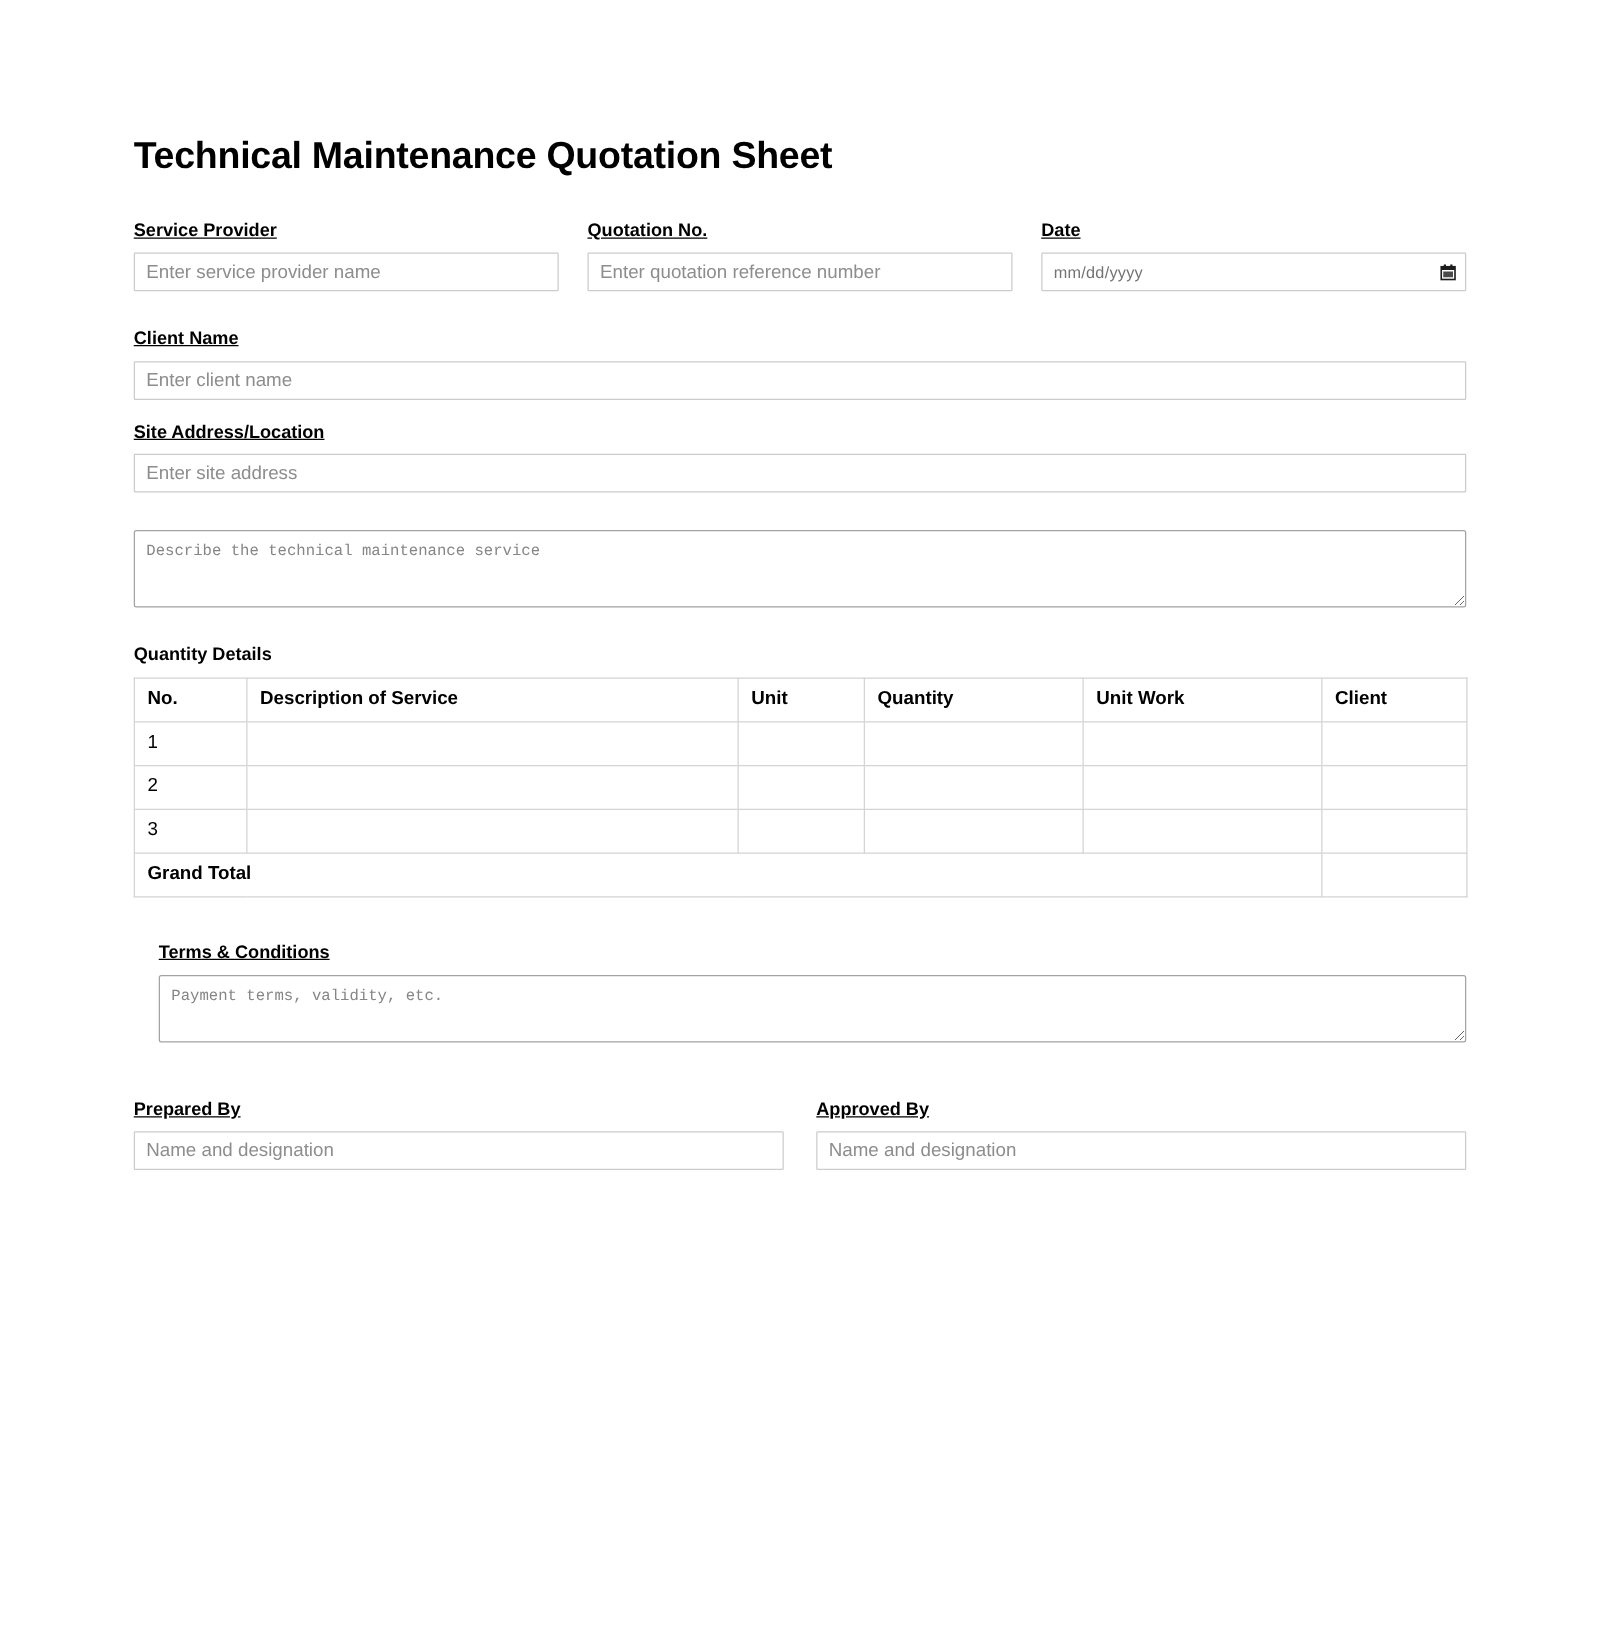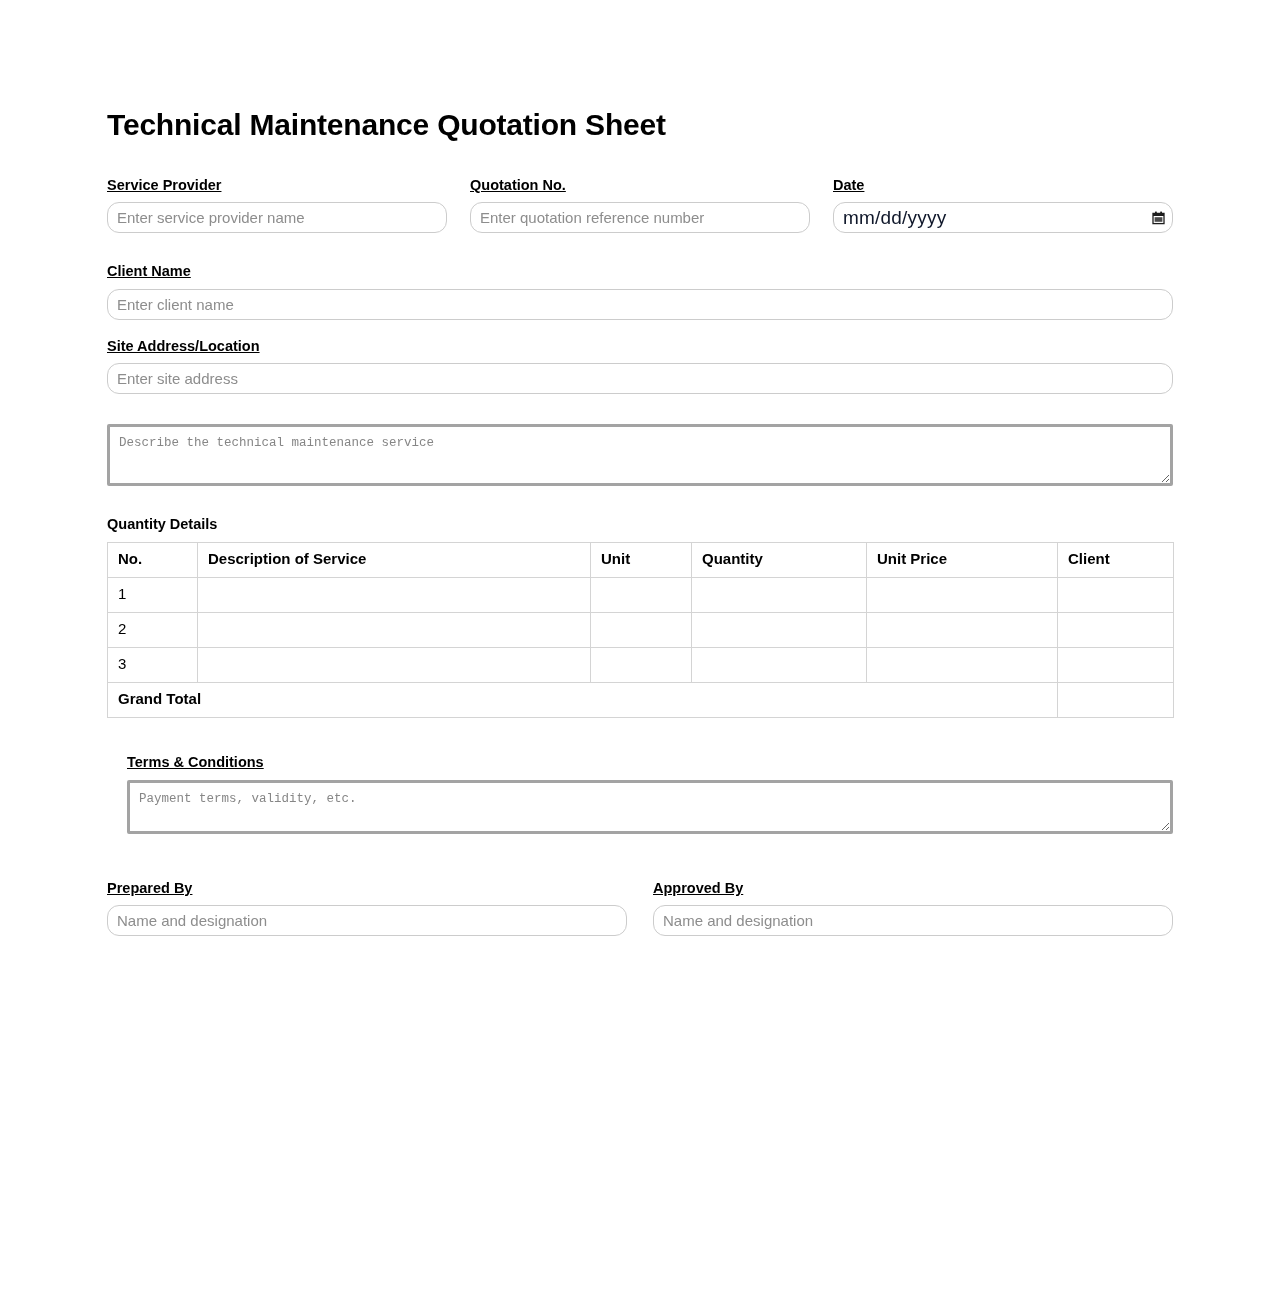--- a/index.html
+++ b/index.html
@@ -52,57 +52,57 @@
   }
   .row2 > .col { flex: 1 1 0; min-width: 0; }
 
   input.text-input,
   .date-input-box {
     display: block;
     width: 100%;
     height: 31px;
     padding: 4px 9px;
     border: 1px solid #cccccc;
-    border-radius: 12px;
+    border-radius: 1px;
     background: #ffffff;
     font-family: "Liberation Sans", sans-serif;
     font-size: 15px;
     color: #000000;
     outline: none;
   }
   input.text-input::placeholder {
     color: #8d8d8d;
     opacity: 1;
   }
 
   .date-input-box {
     display: flex;
     align-items: center;
     justify-content: space-between;
     cursor: text;
     padding: 0 7px 0 9px;
   }
   .date-text {
-    font-size: 19px;
-    color: #0f172a;
+    font-size: 13px;
+    color: #737373;
     letter-spacing: 0.2px;
     font-family: "Liberation Sans", sans-serif;
     white-space: nowrap;
   }
   .cal-icon {
     width: 13px;
     height: 14px;
     flex: 0 0 auto;
     display: block;
   }
 
   textarea.area-input {
     display: block;
     width: 100%;
-    border: 3px solid #a3a3a3;
+    border: 1px solid #a3a3a3;
     border-radius: 2px;
     background: #ffffff;
     font-family: "Liberation Mono", monospace;
     font-size: 12.5px;
     line-height: 1.45;
     color: #1d4ed8;
     padding: 7px 9px;
     resize: vertical;
     outline: none;
   }
@@ -210,21 +210,21 @@
           <col class="c-qty">
             <col class="c-price">
             <col class="c-total">
         </colgroup>
         <thead>
           <tr>
             <th>No.</th>
             <th>Description of Service</th>
             <th>Unit</th>
             <th>Quantity</th>
-            <th>Unit Price</th>
+            <th>Unit Work</th>
             <th>Client</th>
           </tr>
         </thead>
         <tbody>
           <tr>
             <td class="num-cell">1</td>
             <td></td>
             <td></td>
             <td></td>
             <td></td>

